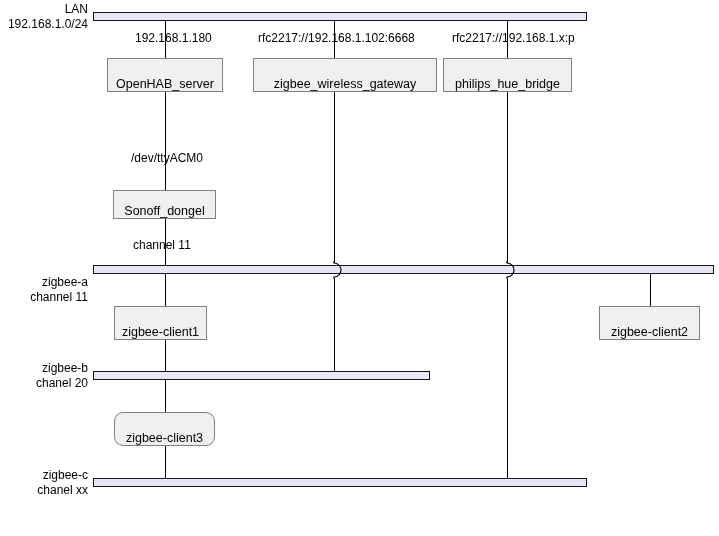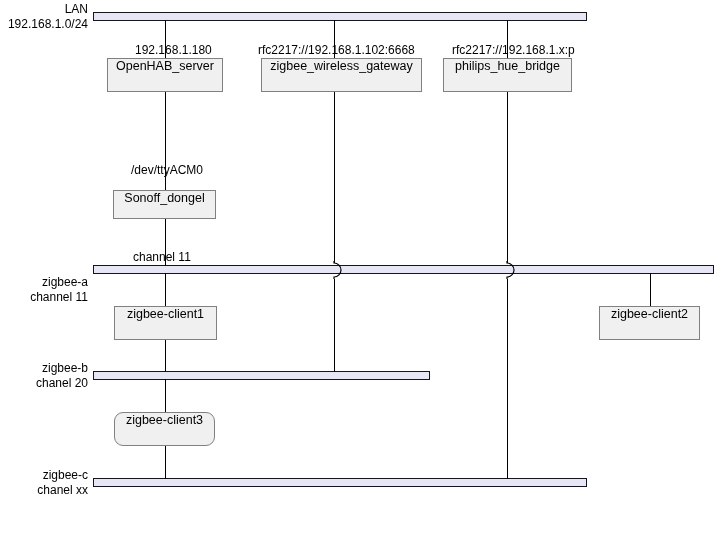--- a/index.html
+++ b/index.html
@@ -38,34 +38,33 @@
   .hop {
     position: absolute;
   }
   
   .node {
     position: absolute;
     box-sizing: border-box;
     background: #f0f0f0;
     border: 1px solid #808080;
     display: flex;
-    align-items: flex-start;
+    align-items: flex-end;
     justify-content: center;
     font-size: 12.5px;
     color: #000000;
     white-space: nowrap;
   }
   
   .label {
     position: absolute;
     font-size: 12px;
     color: #000000;
     white-space: nowrap;
     line-height: 15px;
-    margin-top: 12px;
   }
   .label-2line {
     position: absolute;
     font-size: 12px;
     color: #000000;
     white-space: nowrap;
     line-height: 15px;
     text-align: right;
   }
 </style>
@@ -135,33 +134,33 @@
   </svg>
 
   <div class="vline" style="left:507px; top:279px; height:200px;"></div>
 
   <div class="vline" style="left:650px; top:273px; height:33px;"></div>
 
   <div class="node" style="left:107px; top:58px; width:116px; height:34px;">
     <span>OpenHAB_server</span>
   </div>
 
-  <div class="node" style="left:261px; top:58px; width:161px; height:34px;">
+  <div class="node" style="left:253px; top:58px; width:184px; height:34px;">
     <span>zigbee_wireless_gateway</span>
   </div>
 
   <div class="node" style="left:443px; top:58px; width:129px; height:34px;">
     <span>philips_hue_bridge</span>
   </div>
 
   <div class="node" style="left:113px; top:190px; width:103px; height:29px;">
     <span>Sonoff_dongel</span>
   </div>
 
-  <div class="node" style="left:114px; top:306px; width:103px; height:34px;">
+  <div class="node" style="left:114px; top:306px; width:93px; height:34px;">
     <span>zigbee-client1</span>
   </div>
 
   <div class="node" style="left:599px; top:306px; width:101px; height:34px;">
     <span>zigbee-client2</span>
   </div>
 
   <div class="node" style="left:114px; top:412px; width:101px; height:34px;border-radius:9px;">
     <span>zigbee-client3</span>
   </div>

